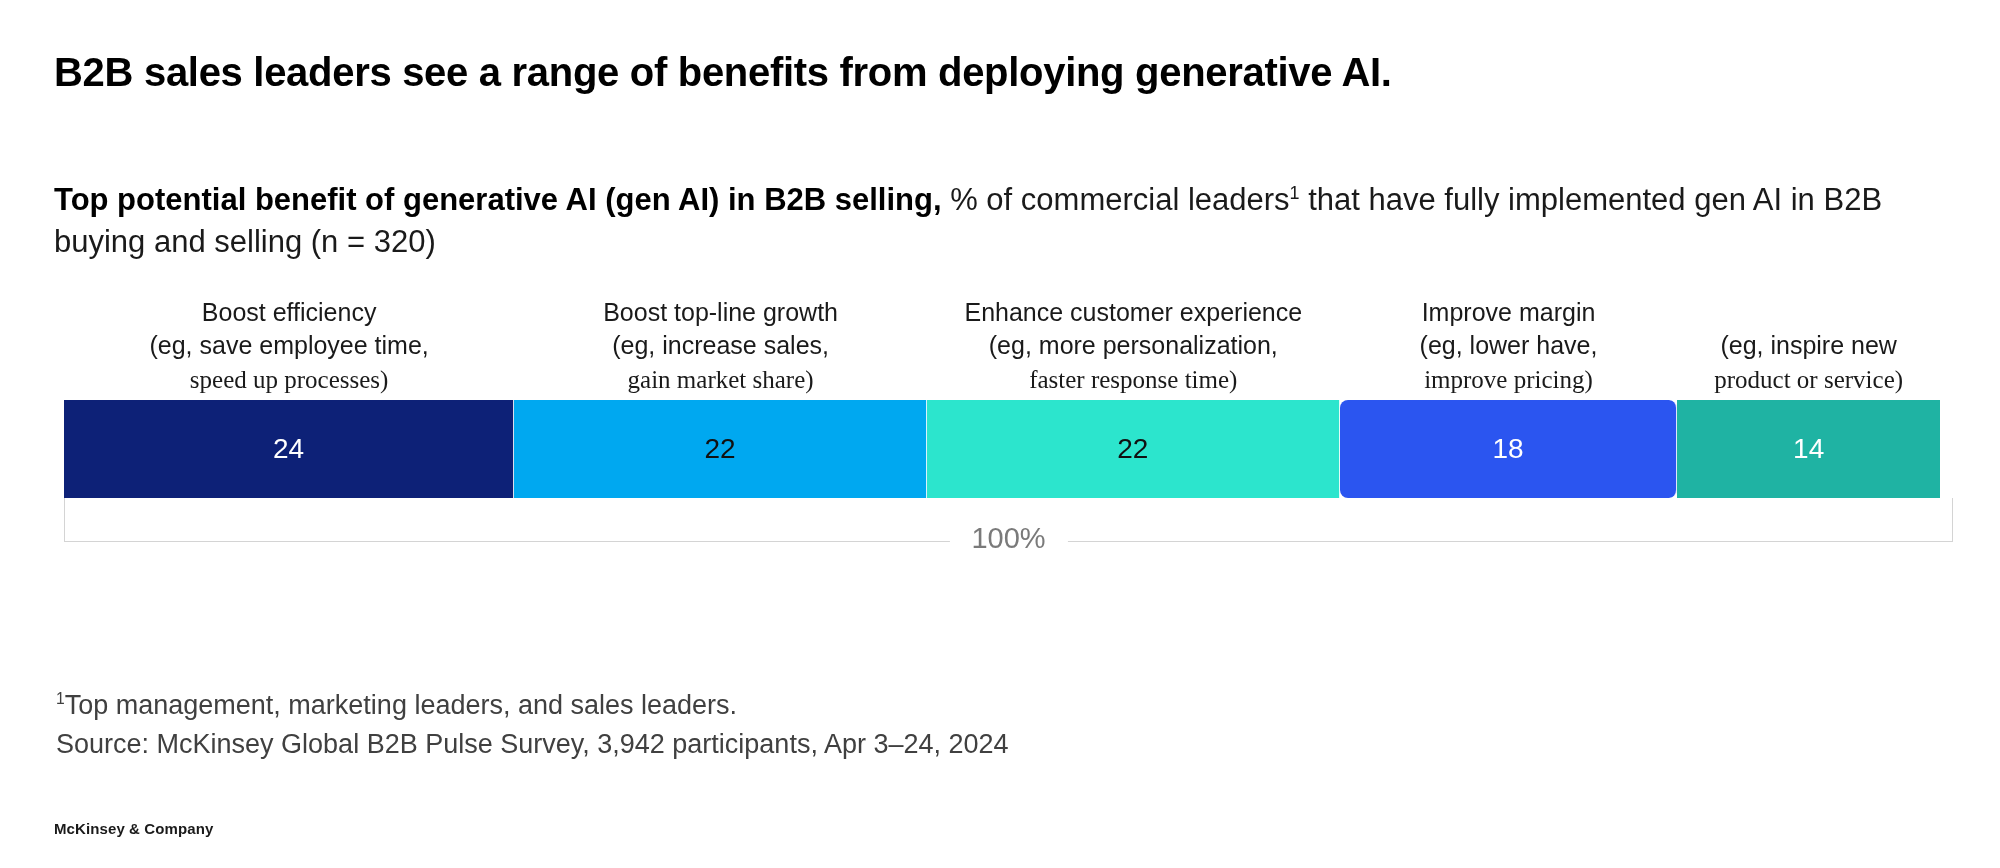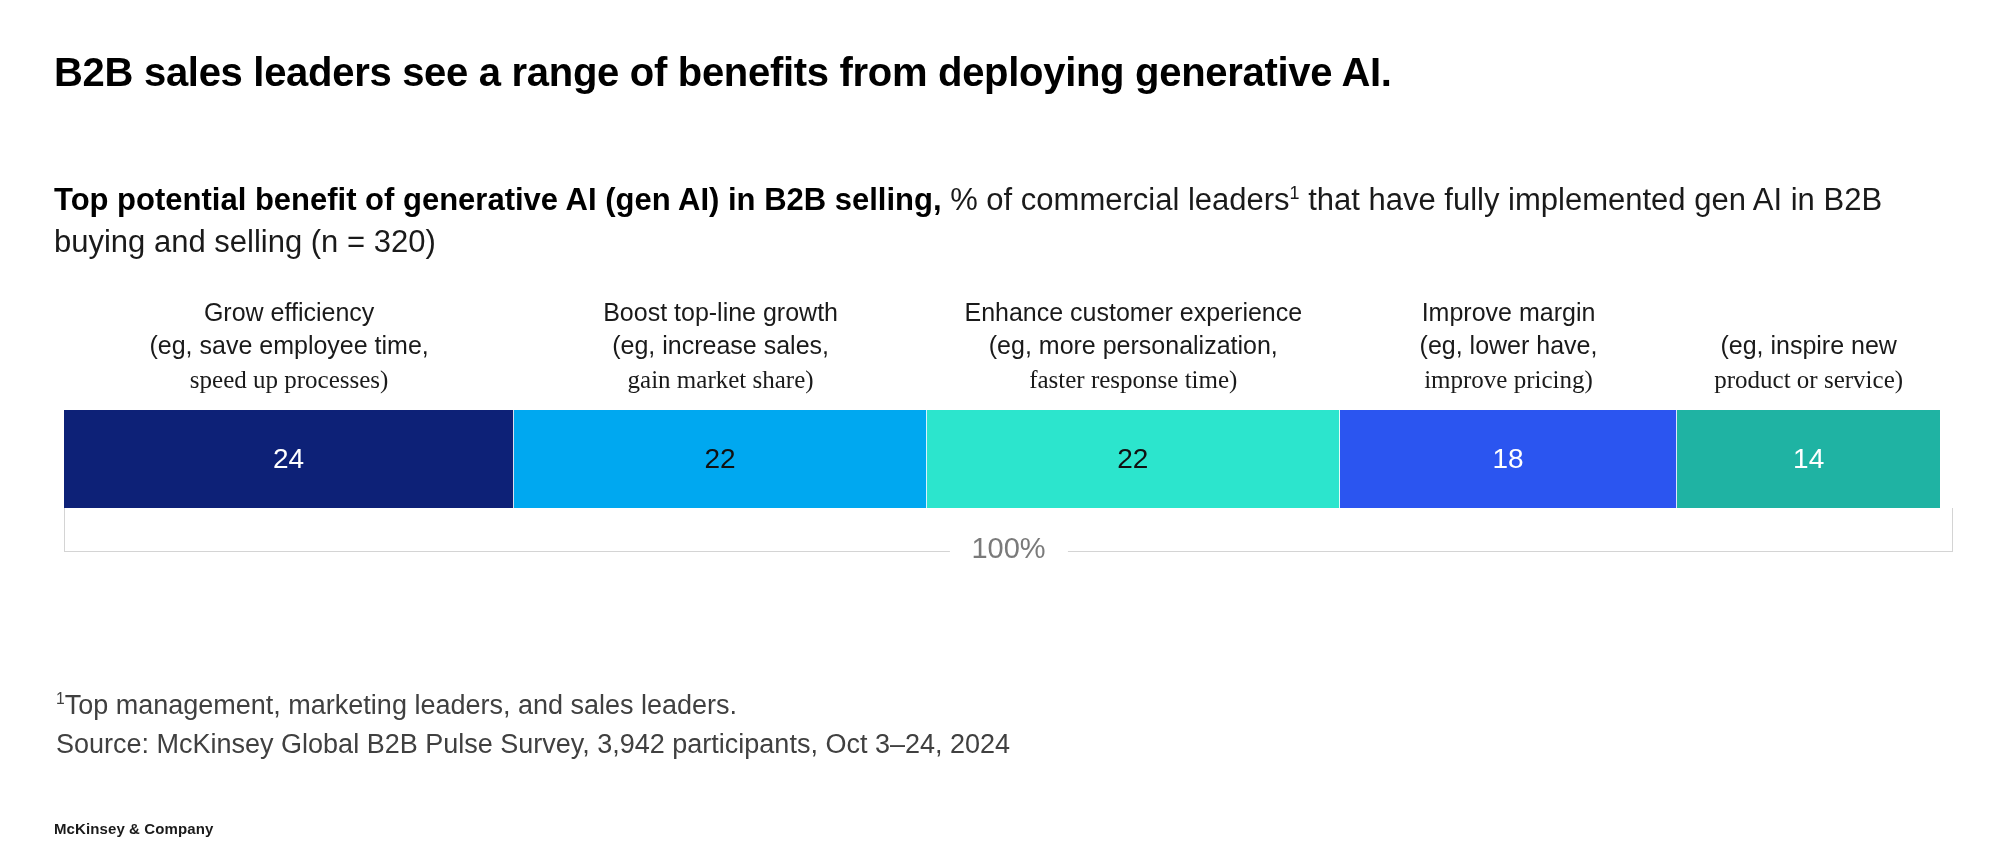--- a/index.html
+++ b/index.html
@@ -83,21 +83,21 @@
     white-space: nowrap;
   }
   .col-label .l1 { display: block; }
   .col-label .l2 { display: block; }
   .col-label .l3 { display: block; font-family: Liberation Serif, serif; }
 
   .bar {
     display: flex;
     width: 100%;
     height: 98px;
-    margin-top: 14px;
+    margin-top: 4px;
     box-sizing: border-box;
   }
   .seg {
     display: flex;
     align-items: center;
     justify-content: center;
     font-size: 28px;
     box-sizing: border-box;
     border-right: 1px solid rgba(255,255,255,0.85);
   }
@@ -164,21 +164,21 @@
   <h1 class="headline">B2B sales leaders see a range of benefits from deploying generative AI.</h1>
 
   <p class="subtitle">
     <span class="lead">Top potential benefit of generative AI (gen AI) in B2B selling,</span><span> % of commercial leaders</span><sup>1</sup><span> that have fully implemented gen AI in B2B buying and selling (n = 320)</span>
   </p>
 
   <div class="chart">
 
     <div class="col-labels">
       <div class="col-label" style="flex: 0 0 24%;">
-        <span class="l1">Grow efficiency</span>
+        <span class="l1">Boost efficiency</span>
         <span class="l2">(eg, save employee time,</span>
         <span class="l3">speed up processes)</span>
       </div>
       <div class="col-label" style="flex: 0 0 22%;">
         <span class="l1">Boost top-line growth</span>
         <span class="l2">(eg, increase sales,</span>
         <span class="l3">gain market share)</span>
       </div>
       <div class="col-label" style="flex: 0 0 22%;">
         <span class="l1">Enhance customer experience</span>
@@ -199,35 +199,35 @@
     <div class="bar">
       <div class="seg" style="flex: 0 0 24%; background: rgb(13, 33, 119); color: rgb(255, 255, 255);">
         <span>24</span>
       </div>
       <div class="seg" style="flex: 0 0 22%; background: rgb(0, 168, 240); color: rgb(17, 17, 17);">
         <span>22</span>
       </div>
       <div class="seg" style="flex: 0 0 22%; background: rgb(44, 229, 205); color: rgb(17, 17, 17);">
         <span>22</span>
       </div>
-      <div class="seg" style="flex: 0 0 18%; background: rgb(43, 85, 240); color: rgb(255, 255, 255);">
+      <div class="seg" style="flex: 0 0 18%; background: rgb(43, 85, 240); color: rgb(255, 255, 255); border-radius: 8px;">
         <span>18</span>
       </div>
       <div class="seg" style="flex: 0 0 14%; background: rgb(31, 179, 163); color: rgb(255, 255, 255);">
         <span>14</span>
       </div>
     </div>
 
     <div class="axis-wrap">
       <div class="bracket"></div>
       <div class="axis-label">100%</div>
     </div>
 
   </div>
 
   <div class="footnotes">
     <div><sup>1</sup><span>Top management, marketing leaders, and sales leaders.</span></div>
-    <div>Source: McKinsey Global B2B Pulse Survey, 3,942 participants, Oct 3–24, 2024</div>
+    <div>Source: McKinsey Global B2B Pulse Survey, 3,942 participants, Apr 3–24, 2024</div>
   </div>
 
   <div class="wordmark">McKinsey &amp; Company</div>
 
 </div>
 
 </body></html>

